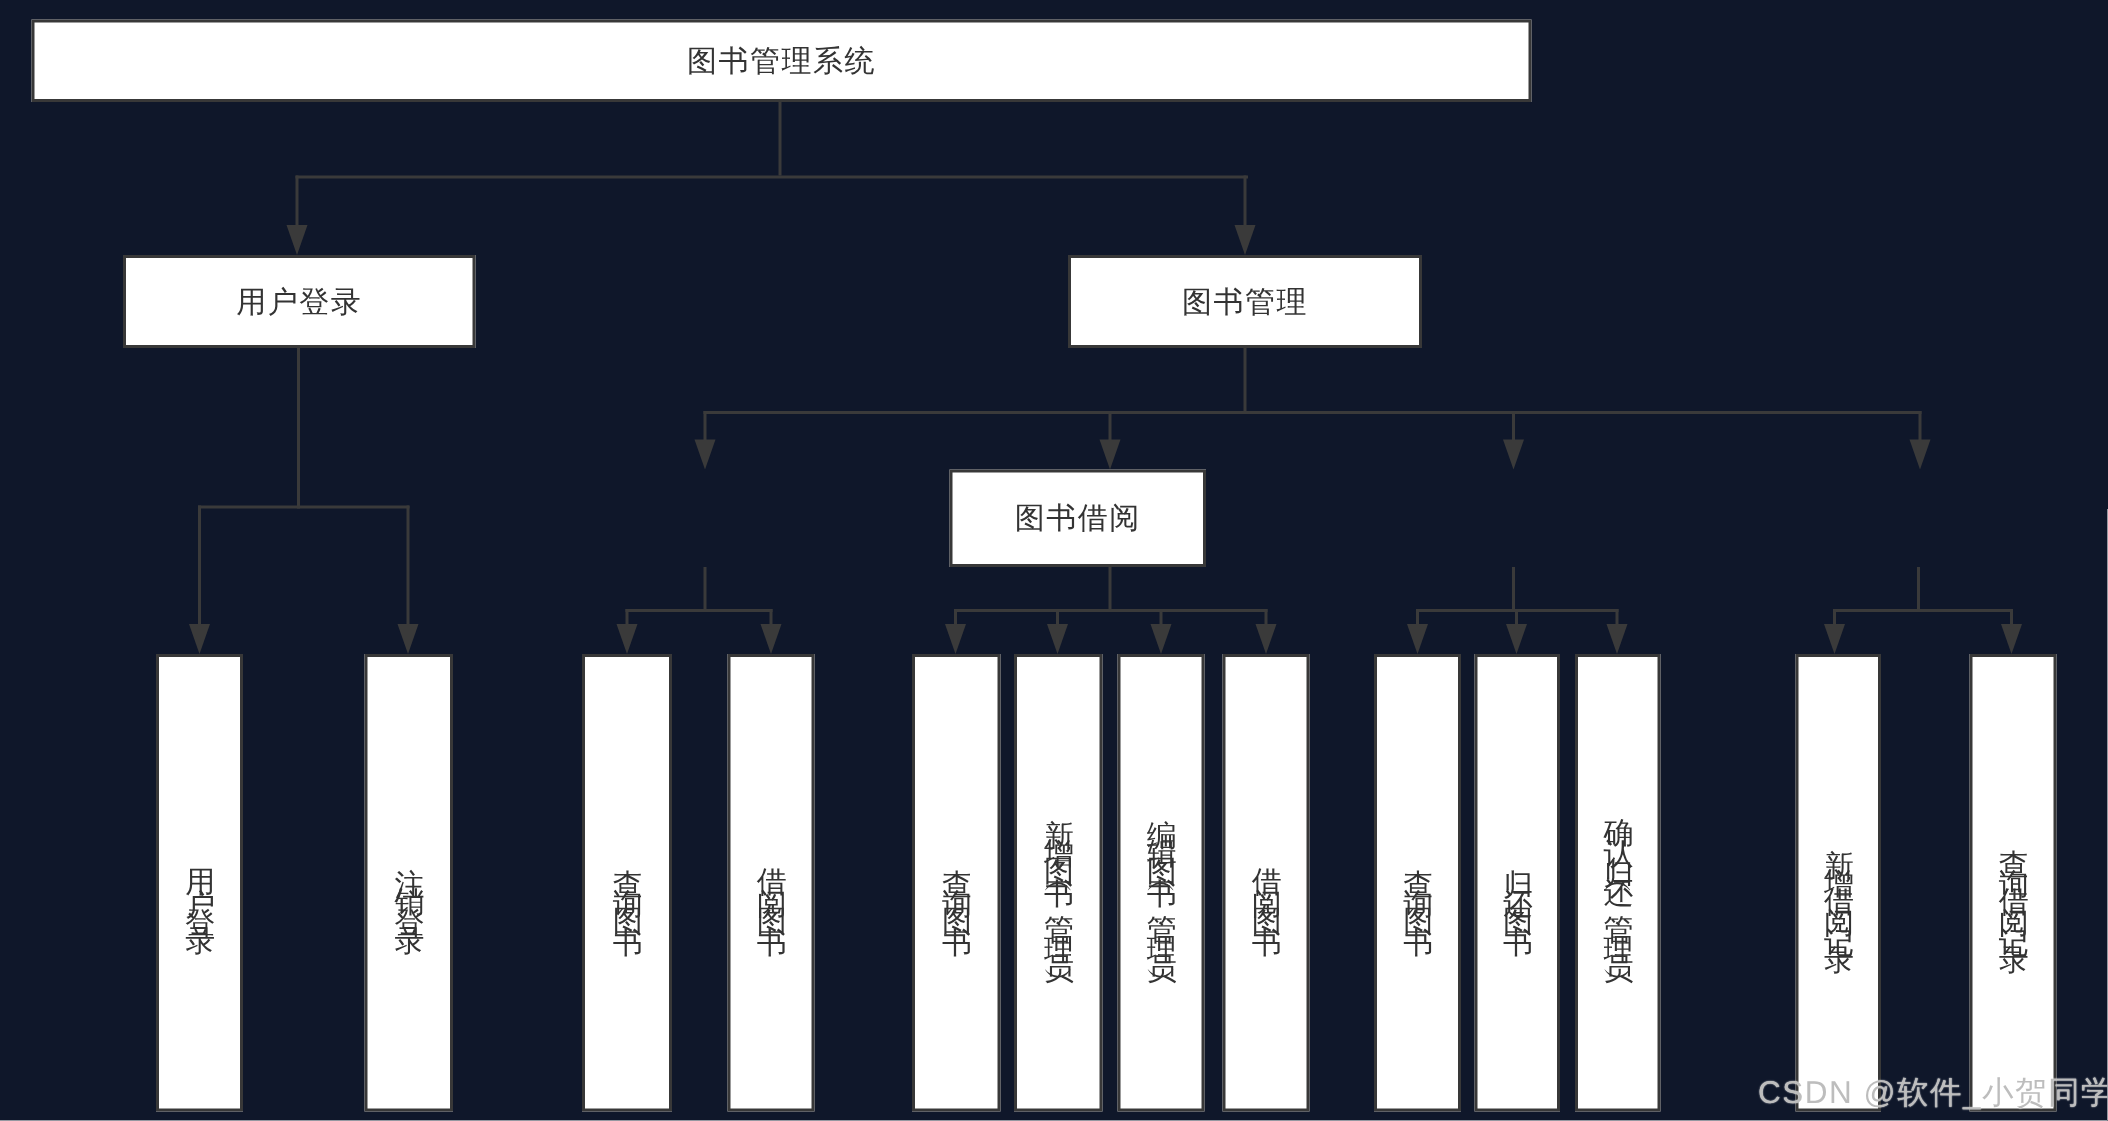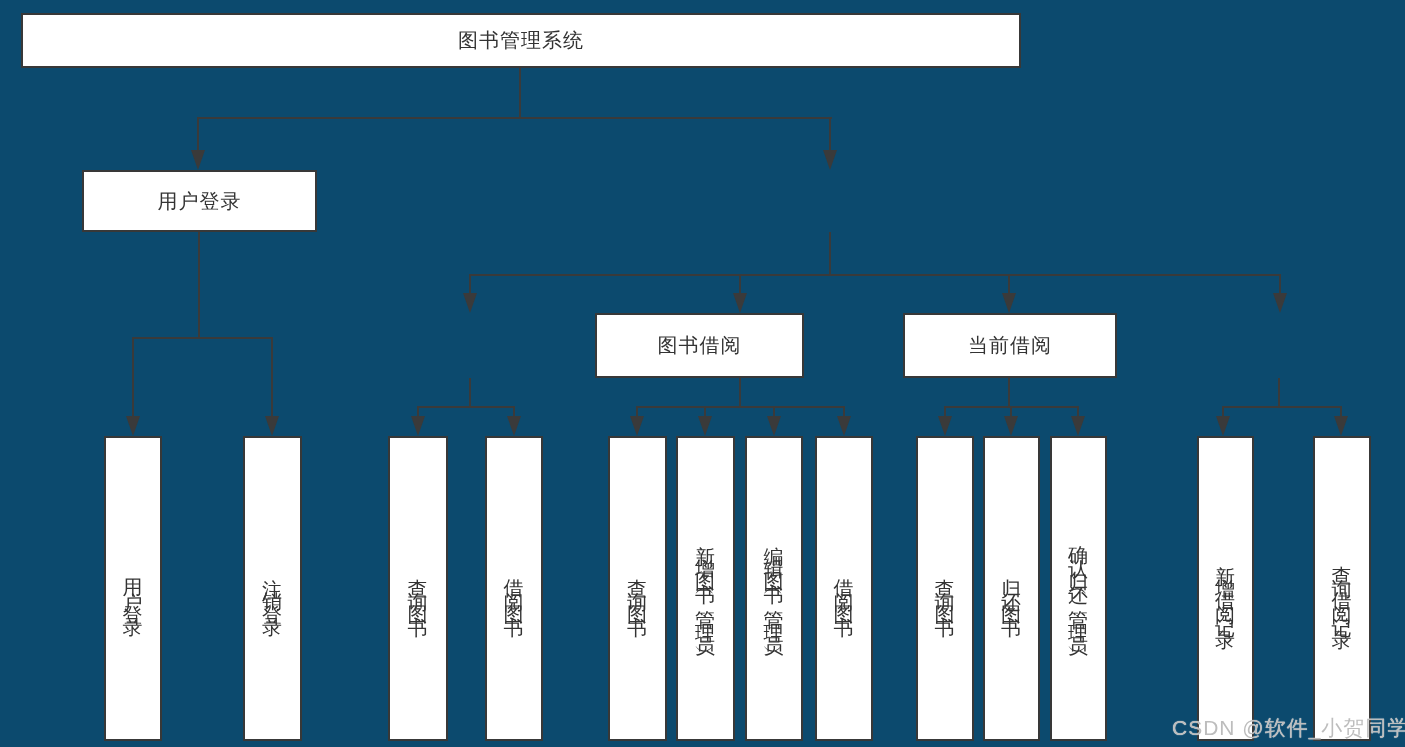--- a/index.html
+++ b/index.html
@@ -1,19 +1,19 @@
 <!DOCTYPE html>
 <html><head>
 <meta charset="utf-8">
 <style>
   html,body { margin:0; padding:0; background:#ffffff; }
   .stage {
     position:relative;
     width:1405px; height:747px;
-    background:#0c4a6e;
+    background:#0f172a;
     font-family:"Liberation Sans","DejaVu Sans",sans-serif;
     color:#333333;
     overflow:hidden;
   }
   
   .box {
     position:absolute;
     box-sizing:border-box;
     background:#ffffff;
     border:2px solid #383838;
@@ -119,26 +119,26 @@
   <div class="ar" style="left:1216px;top:416px"></div>
   <div class="ar" style="left:1334px;top:416px"></div>
 
   <div class="box" style="left:21px;top:13px;width:1000px;height:55px">
     <span>图书管理系统</span>
   </div>
 
   <div class="box" style="left:82px;top:170px;width:235px;height:62px">
     <span>用户登录</span>
   </div>
+  <div class="box" style="left:712px;top:170px;width:236px;height:62px">
+    <span>图书管理</span>
+  </div>
 
-  <div class="box lvl3" style="left:595px;width:209px">
+  <div class="box lvl3" style="left:633px;width:171px">
     <span>图书借阅</span>
-  </div>
-  <div class="box lvl3" style="left:903px;width:214px">
-    <span>当前借阅</span>
   </div>
 
   <div class="box leaf" style="left:104px;width:58px">
     <span class="v">用户登录</span>
   </div>
   <div class="box leaf" style="left:243px;width:59px">
     <span class="v">注销登录</span>
   </div>
 
   <div class="box leaf" style="left:388px;width:60px">

